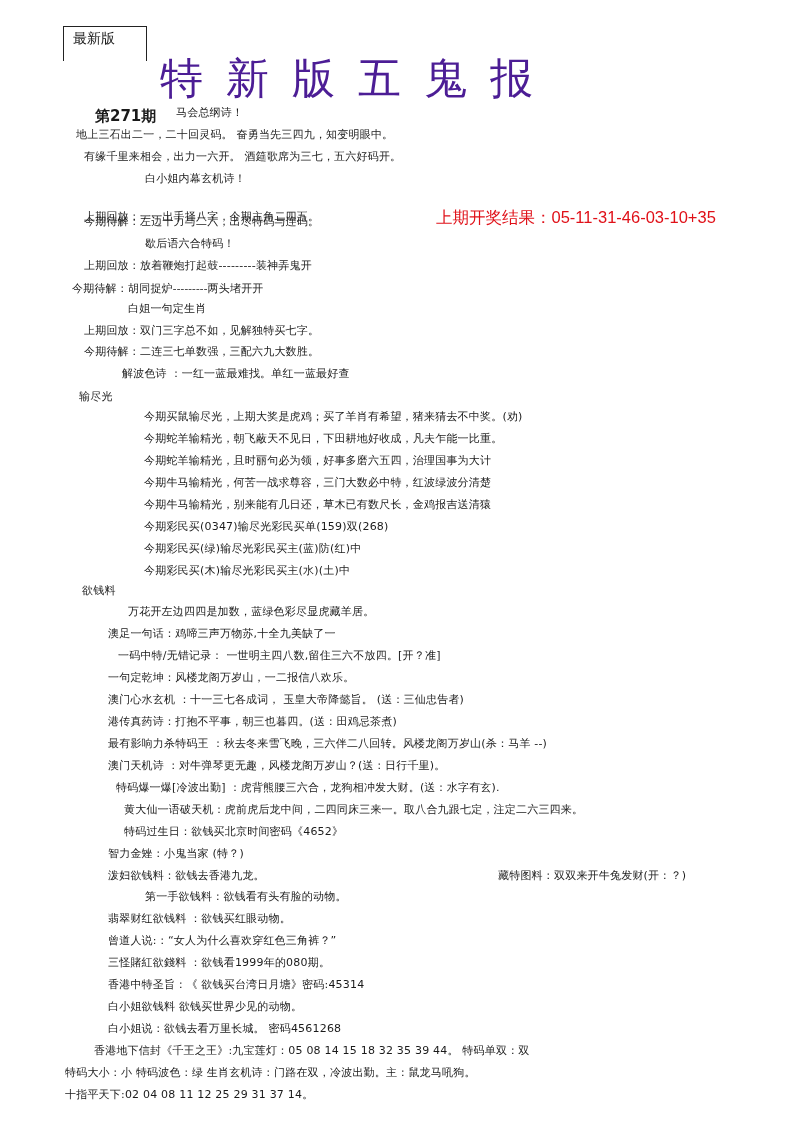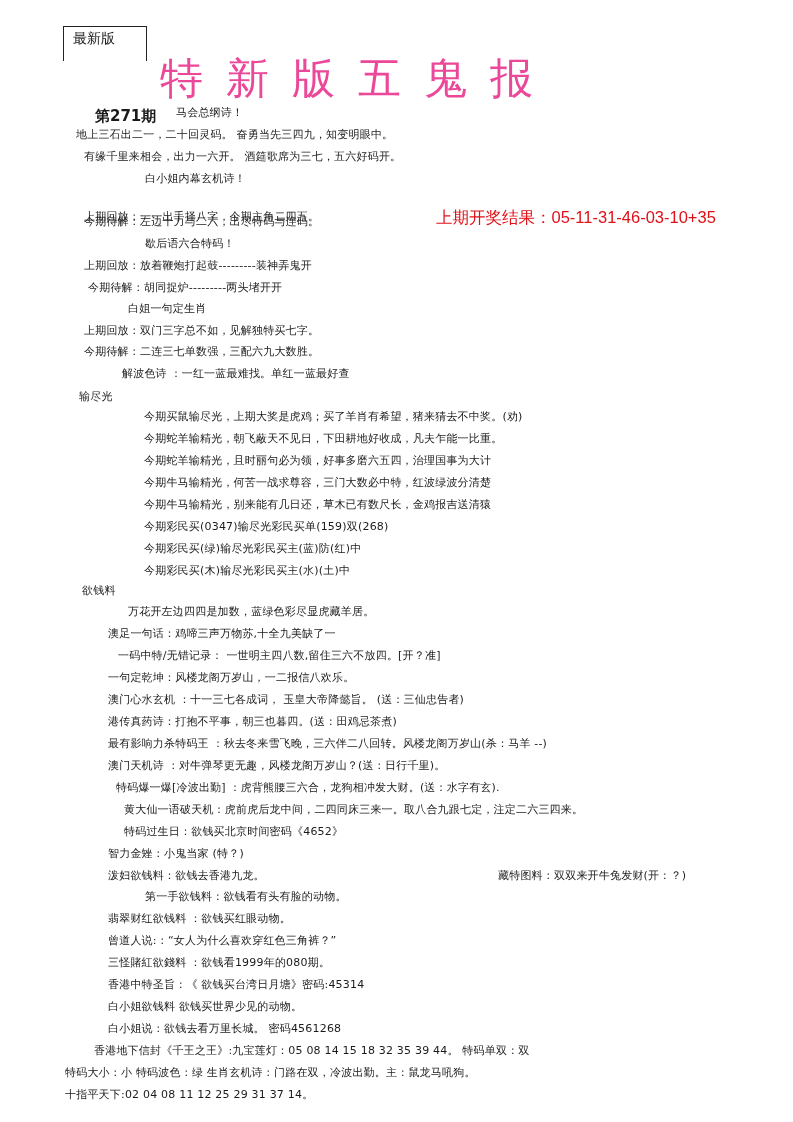--- a/index.html
+++ b/index.html
@@ -4,21 +4,21 @@
 <style>
   html, body { margin:0; padding:0; background:#ffffff; }
   body { width:793px; height:1122px; position:relative; overflow:hidden;
          font-family:"DejaVu Sans", sans-serif; color:#1a1a1a; }
   .abs { position:absolute; white-space:nowrap; }
   .t { font-size:11px; line-height:18px; letter-spacing:0.2px; }
   .badge { position:absolute; left:63px; top:26px; width:82px; height:34px;
            border-left:1px solid #222; border-top:1px solid #222; border-right:1px solid #222; }
   .badge span { position:absolute; left:9px; top:3px; font-size:14px; }
   .title { position:absolute; left:160px; top:52px; font-family:"DejaVu Serif", serif;
-           font-size:43px; color:#ec4899; letter-spacing:23px; line-height:52px; }
+           font-size:43px; color:#4c1d95; letter-spacing:23px; line-height:52px; }
   .issue { position:absolute; left:95px; top:107px; font-size:15px; font-weight:bold; }
   .result { position:absolute; left:436px; top:207px; font-size:16.5px; color:#e01018;
             font-family:"Liberation Sans", sans-serif; }
 </style>
 </head>
 <body>
 
 <div class="badge">
   <span>最新版</span>
 </div>
@@ -28,21 +28,21 @@
 
 <div id="lines">
     <div class="abs t" style="left: 176px; top: 104px;">马会总纲诗！</div>
     <div class="abs t" style="left: 76px; top: 126px;">地上三石出二一，二十回灵码。 奋勇当先三四九，知变明眼中。</div>
     <div class="abs t" style="left: 84px; top: 148px;">有缘千里来相会，出力一六开。 酒筵歌席为三七，五六好码开。</div>
     <div class="abs t" style="left: 145px; top: 170px;">白小姐内幕玄机诗！</div>
     <div class="abs t" style="left: 84px; top: 208px;">上期回放：一一出手择八字，今期主角二四五。</div>
     <div class="abs t" style="left: 84px; top: 213px;">今期待解：左边十力与二六，出尽特码与连码。</div>
     <div class="abs t" style="left: 145px; top: 235px;">歇后语六合特码！</div>
     <div class="abs t" style="left: 84px; top: 257px;">上期回放：放着鞭炮打起鼓---------装神弄鬼开</div>
-    <div class="abs t" style="left: 88px; top: 279px;">今期待解：胡同捉炉---------两头堵开开</div>
+    <div class="abs t" style="left: 72px; top: 279px; font-family: Liberation Serif, serif;">今期待解：胡同捉炉---------两头堵开开</div>
     <div class="abs t" style="left: 128px; top: 300px;">白姐一句定生肖</div>
     <div class="abs t" style="left: 84px; top: 322px;">上期回放：双门三字总不如，见解独特买七字。</div>
     <div class="abs t" style="left: 84px; top: 343px;">今期待解：二连三七单数强，三配六九大数胜。</div>
     <div class="abs t" style="left: 122px; top: 365px;">解波色诗 ：一红一蓝最难找。单红一蓝最好查</div>
     <div class="abs t" style="left: 79px; top: 388px;">输尽光</div>
     <div class="abs t" style="left: 144px; top: 408px;">今期买鼠输尽光，上期大奖是虎鸡；买了羊肖有希望，猪来猜去不中奖。(劝)</div>
     <div class="abs t" style="left: 144px; top: 430px;">今期蛇羊输精光，朝飞蔽天不见日，下田耕地好收成，凡夫乍能一比重。</div>
     <div class="abs t" style="left: 144px; top: 452px;">今期蛇羊输精光，且时丽句必为领，好事多磨六五四，治理国事为大计</div>
     <div class="abs t" style="left: 144px; top: 474px;">今期牛马输精光，何苦一战求尊容，三门大数必中特，红波绿波分清楚</div>
     <div class="abs t" style="left: 144px; top: 496px;">今期牛马输精光，别来能有几日还，草木已有数尺长，金鸡报吉送清猿</div>

